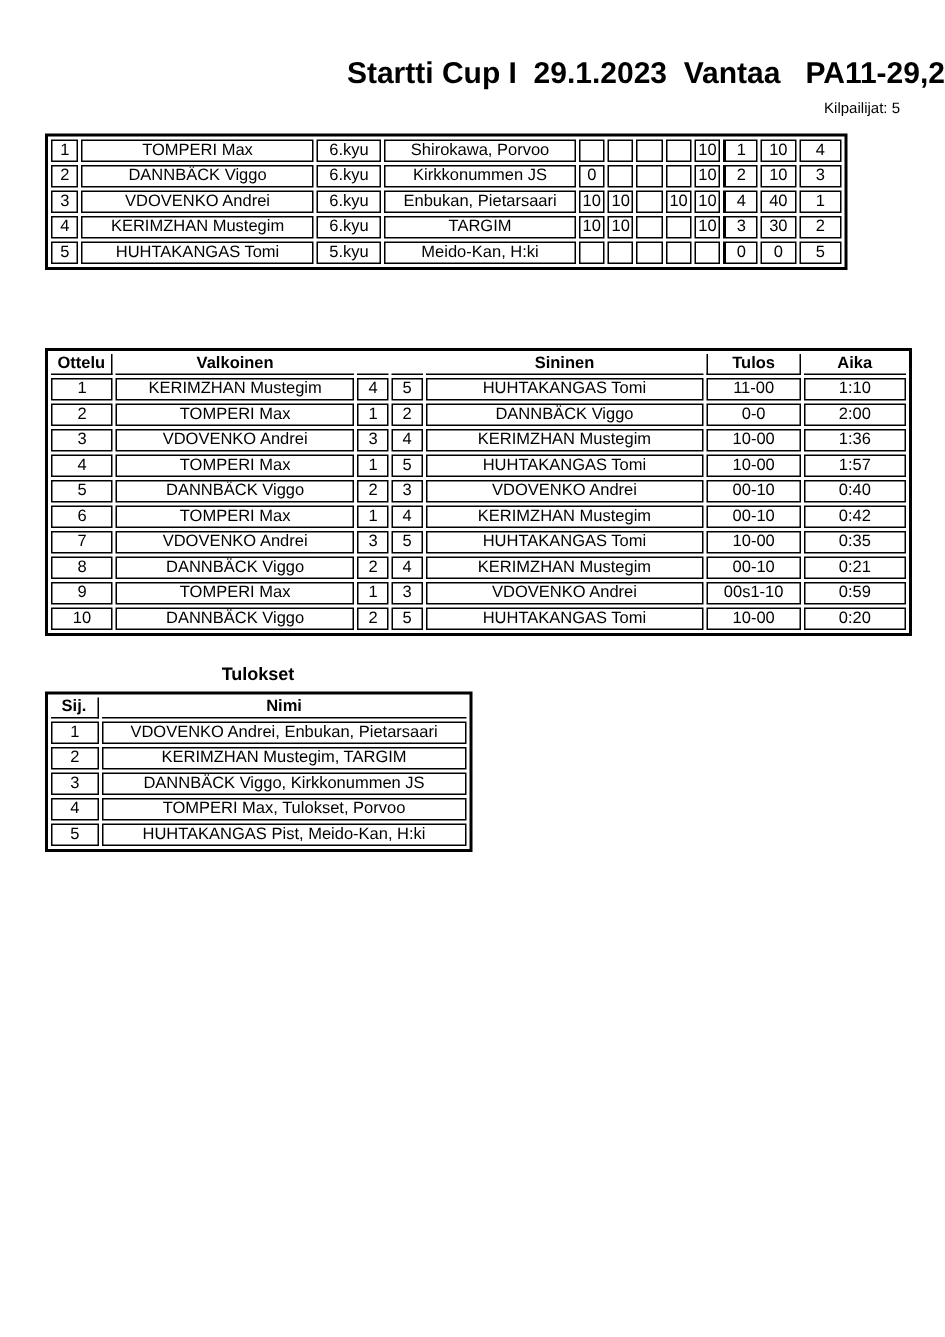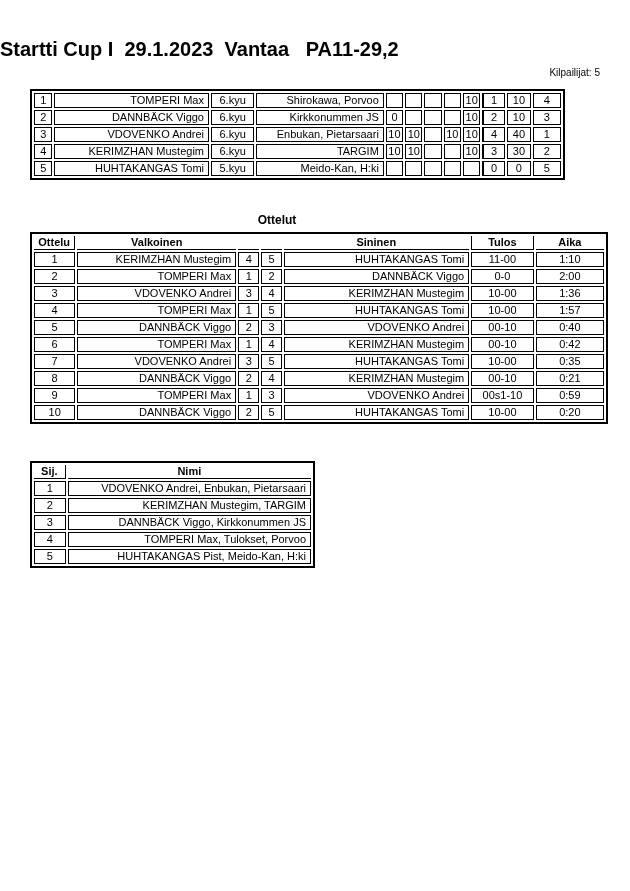--- a/index.html
+++ b/index.html
@@ -6,21 +6,21 @@
   .page{
     position:relative;
     width:630px;height:891px;
     background:#ffffff;
     font-family:"Liberation Sans", sans-serif;
     color:#000;
     overflow:hidden;
   }
   .title{
     position:absolute;top:38px;left:0;width:630px;
-    text-align:left;
+    text-align:right;
     font-size:20px;font-weight:bold;
     white-space:pre;
   }
   .sec-label{
     position:absolute;
     font-size:12px;font-weight:bold;
     text-align:center;
   }
   .lbl-kilpailijat{top:64px;left:0;width:530px;}
   .lbl-count{
@@ -43,21 +43,21 @@
   .tbl-tulokset{left:30px;top:461px;width:285px;}
 
   td,th{
     height:13px;line-height:13px;
     font-size:11px;
     padding:0;
     white-space:nowrap;
     overflow:hidden;
   }
   td{border:1px solid #000;text-align:center;}
-  td.txt{text-align:right;padding:0 4px;overflow:hidden;}
+  td.txt{text-align:center;padding:0 4px;overflow:hidden;}
   th{
     border:none;
     border-bottom:1px solid #000;
     font-weight:bold;text-align:center;
     overflow:visible;
   }
   th.bR{border-right:1px solid #000;}
   th.bL{border-left:1px solid #000;}
   th.thickL, td.thickL{border-left:2px solid #000;}
 </style>
@@ -151,21 +151,20 @@
       <td></td>
       <td></td>
       <td></td>
       <td class="thickL">0</td>
       <td>0</td>
       <td>5</td>
     </tr>
   </tbody>
     </table>
 
-  <div class="sec-label lbl-ottelut">Ottelut</div>
 
   <table class="tbl-ottelut">
     <colgroup>
       <col style="width:37px">
         <col style="width:142px">
         <col style="width:19px">
         <col style="width:18px">
       <col style="width:166px">
         <col style="width:56px">
         <col style="width:61px">
@@ -266,20 +265,21 @@
       <td class="txt">DANNBÄCK Viggo</td>
       <td>2</td>
       <td>5</td>
       <td class="txt">HUHTAKANGAS Tomi</td>
       <td>10-00</td>
       <td>0:20</td>
     </tr>
   </tbody>
     </table>
 
+  <div class="sec-label lbl-tulokset">Tulokset</div>
 
   <table class="tbl-tulokset">
     <colgroup>
       <col style="width:31px">
         <col style="width:238px">
     </colgroup>
     <tbody>
         <tr>
       <th class="bR">Sij.</th>
       <th>Nimi</th>

